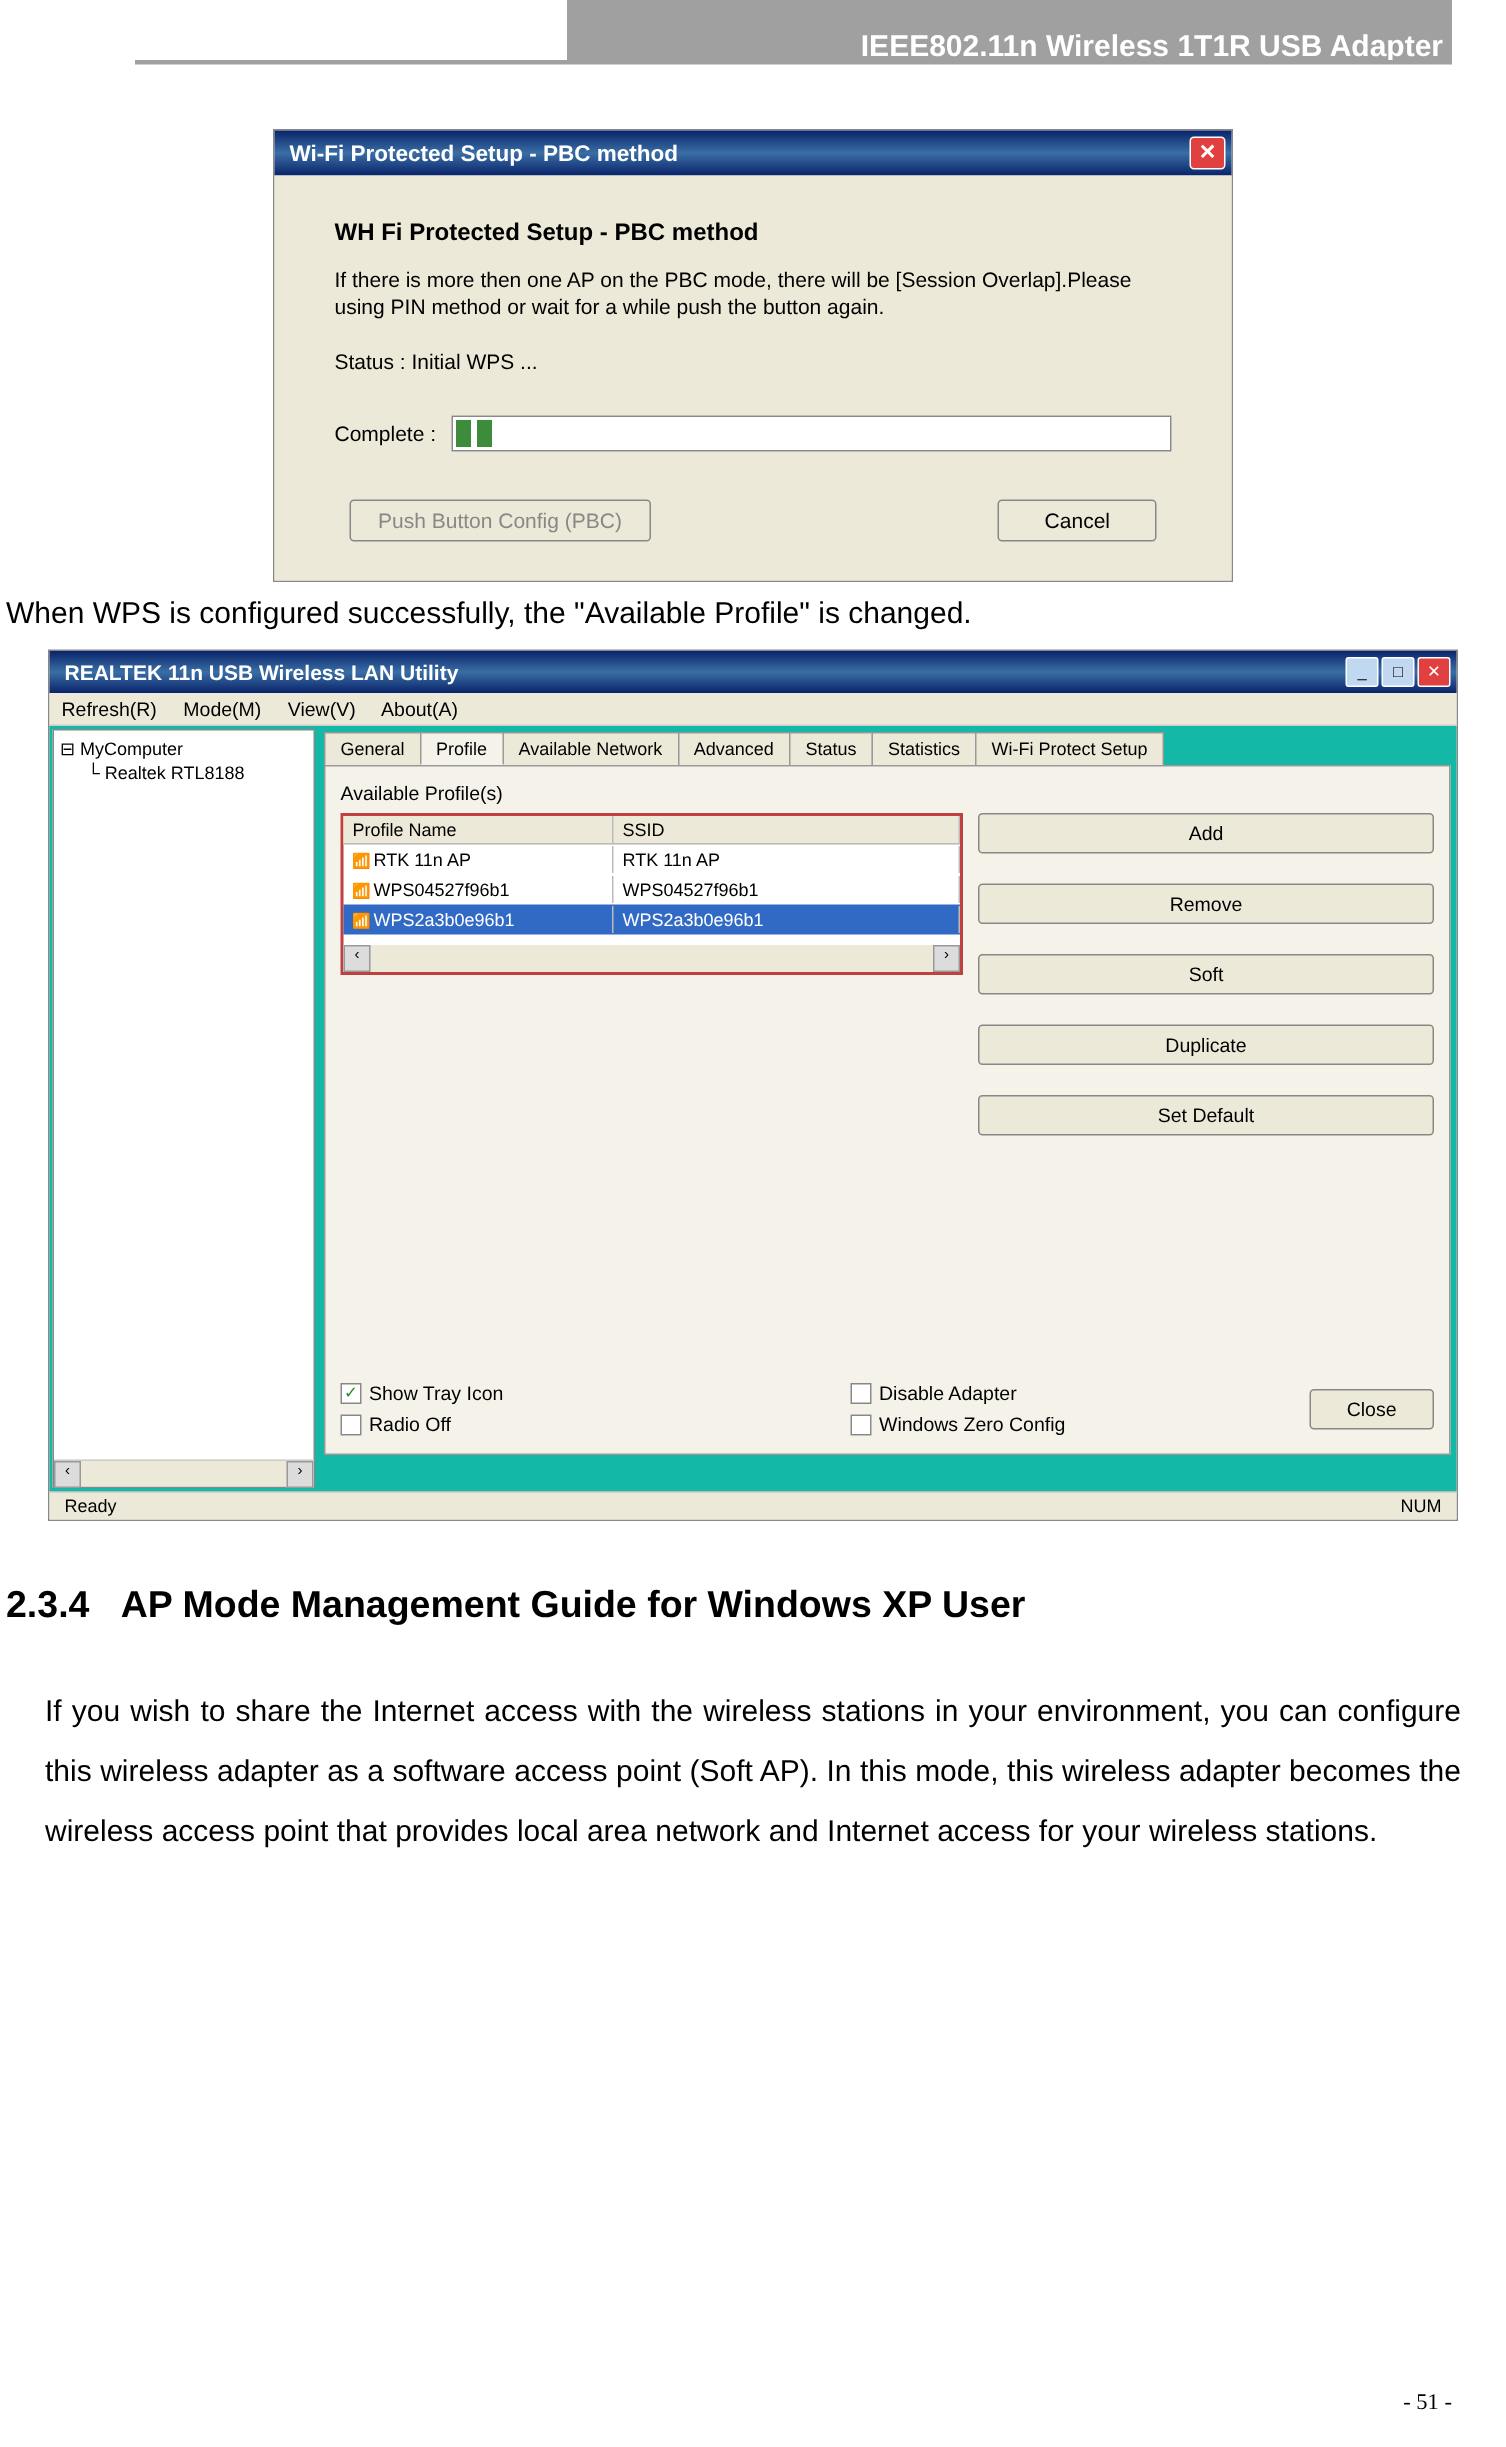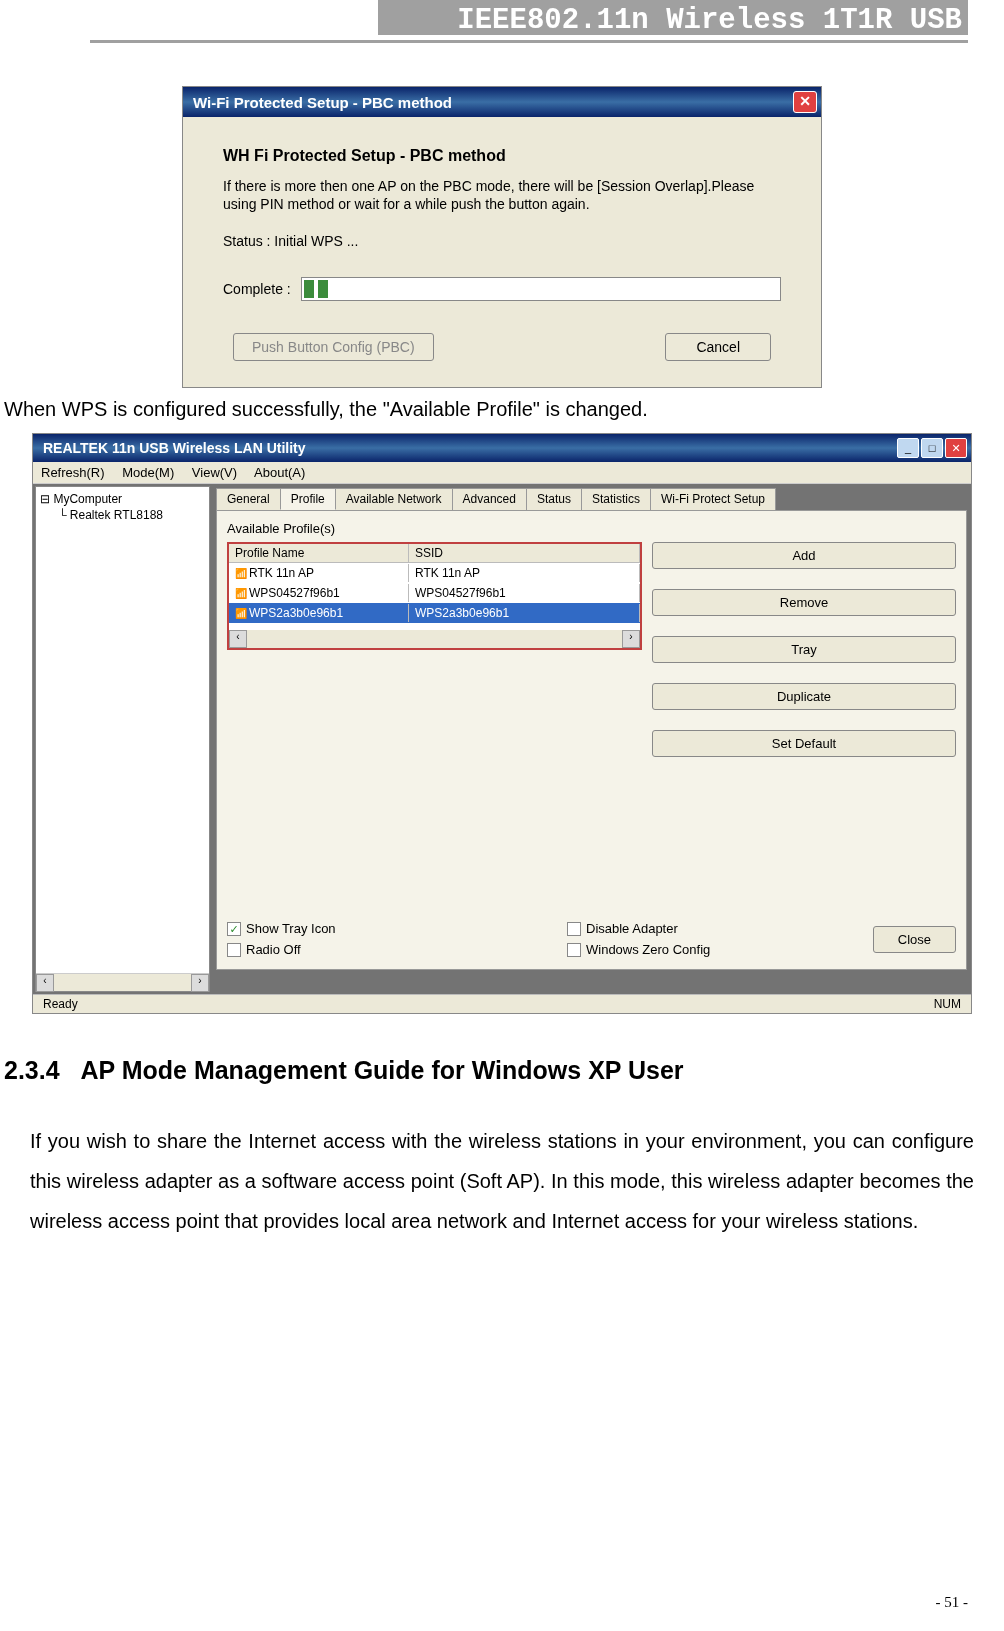--- a/index.html
+++ b/index.html
@@ -12,25 +12,25 @@
       position: relative;
     }
     .header-bar {
       position: absolute;
       top: 0;
       right: 36px;
       left: 378px;
       height: 35px;
       background: #a0a0a0;
       color: #fff;
-      font-family: Liberation Mono, monospace;
-      font-size: 29px;
+      font-family: Liberation Sans, sans-serif;
+      font-size: 20px;
       font-weight: bold;
       text-align: right;
-      padding: 4px 6px;
+      padding: 20px 6px;
     }
     .header-underline {
       position: absolute;
       top: 40px;
       left: 90px;
       right: 36px;
       height: 3px;
       background: #a0a0a0;
     }
     .page-content {
@@ -177,21 +177,21 @@
     .util-winbtn.close { background: #e04040; color: #fff; }
     .util-menubar {
       background: #ece9d8;
       padding: 3px 8px;
       font-size: 13px;
       border-bottom: 1px solid #ccc;
     }
     .util-menu-item { margin-right: 14px; }
     .util-body {
       display: flex;
-      background: #737373;
+      background: #14b8a6;
       min-height: 510px;
     }
     .util-tree {
       width: 175px;
       background: #fff;
       border: 1px solid #888;
       margin: 2px;
       font-size: 12px;
       padding: 4px;
       position: relative;
@@ -465,21 +465,21 @@
                 <div class="profile-col col-ssid">WPS2a3b0e96b1</div>
               </div>
               <div class="profile-scroll-h">
                  <div class="tree-scroll-btn">‹</div>
                  <div class="tree-scroll-btn">›</div>
               </div>
             </div>
             <div class="profile-buttons">
               <div class="prof-btn">Add</div>
               <div class="prof-btn">Remove</div>
-              <div class="prof-btn">Tray</div>
+              <div class="prof-btn">Soft</div>
               <div class="prof-btn">Duplicate</div>
               <div class="prof-btn">Set Default</div>
             </div>
           </div>
           <div class="util-bottom">
             <div class="util-check-col left">
               <div class="util-checkbox">
                 <span class="cb">✓</span>
                 <span>Show Tray Icon</span>
               </div>

